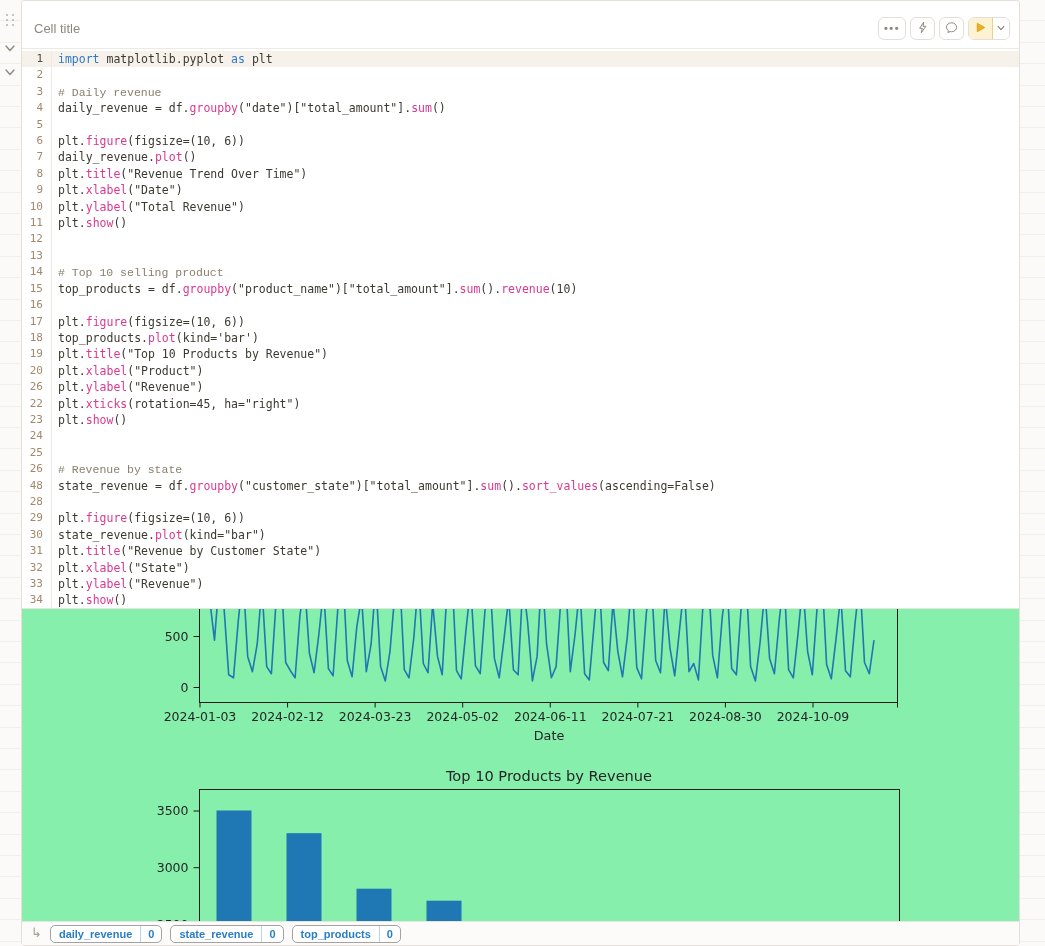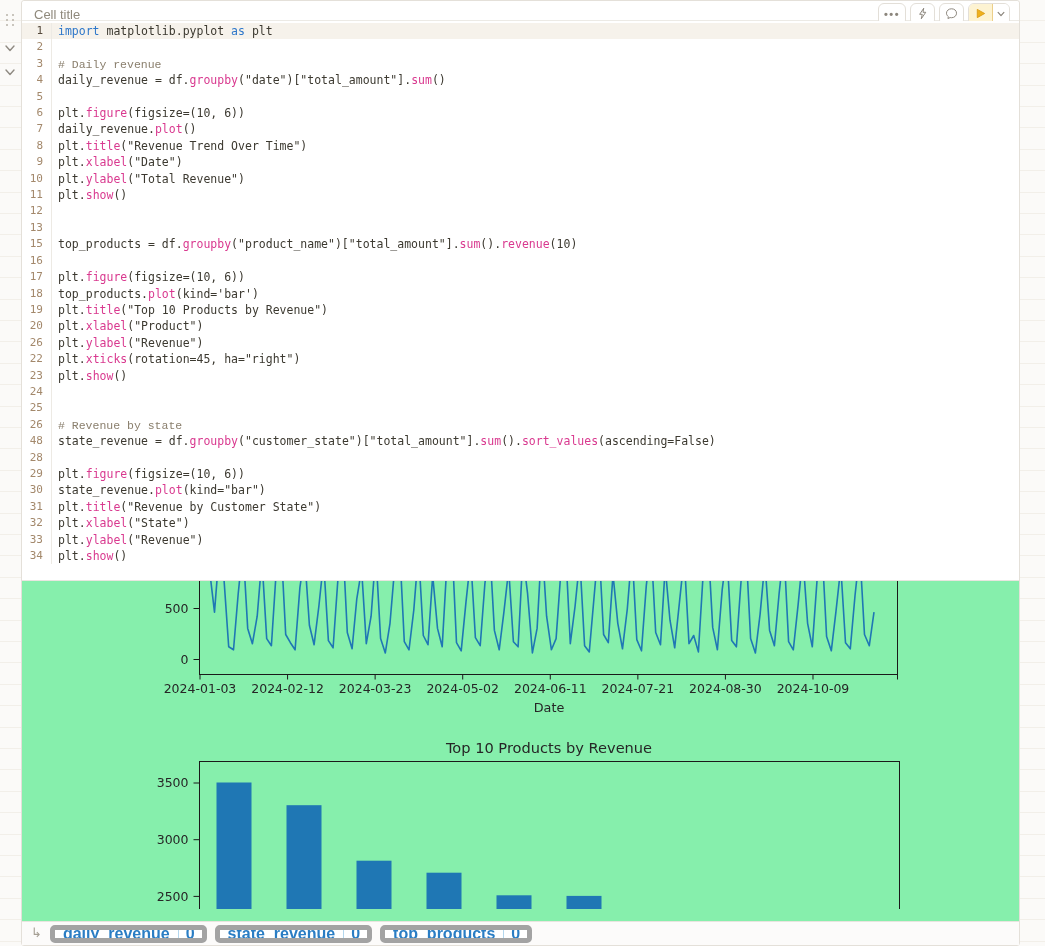--- a/index.html
+++ b/index.html
@@ -23,21 +23,21 @@
   .fold svg { display:block; }
   .fold-1 { top:41px; } .fold-2 { top:65px; }
 
   
   .cell {
     position:absolute; left:21px; top:0; width:999px; height:946px;
     background:#fff; border:1px solid #e4e0d9; border-radius:3px;
     display:flex; flex-direction:column;
   }
   .cell-header {
-    height:20px; flex:none; display:flex; align-items:center;
+    height:48px; flex:none; display:flex; align-items:center;
     padding:8px 9px 0 12px; border-bottom:1px solid #eceae5; background:#fff;
     border-radius:3px 3px 0 0;
   }
   .cell-title { flex:1; font-size:13px; color:#8f897c; cursor:text; }
   .toolbar { display:flex; align-items:center; gap:4px; }
   .tbtn {
     height:23px; min-width:25px; padding:0 5px; background:#fff;
     border:1px solid #e3dfd8; border-radius:6px;
     display:inline-flex; align-items:center; justify-content:center;
     color:#8b857b; cursor:pointer;
@@ -79,22 +79,22 @@
   
   .vars-bar {
     position:absolute; left:0; right:0; bottom:0; height:24px;
     background:#fcfbfa; border-top:1px solid #e8e5df;
     display:flex; align-items:center; padding-left:9px; gap:8px; z-index:5;
   }
   .return-icon { color:#a59f94; font-size:13px; line-height:1; transform:translateY(-1px); }
   .chips { display:flex; gap:8px; }
   .chip {
     display:inline-flex; align-items:stretch; height:18px; background:#fff;
-    border:5px solid #a3a3a3; border-radius:5px; color:#2a7dc4;
-    font-size:16px; font-weight:600; cursor:pointer; overflow:hidden;
+    border:1px solid #a3a3a3; border-radius:5px; color:#2a7dc4;
+    font-size:11px; font-weight:600; cursor:pointer; overflow:hidden;
   }
   .chip .cname { padding:0 8px; display:flex; align-items:center; }
   .chip .ccount { padding:0 7px; display:flex; align-items:center; border-left:1px solid #b3d7ee; }
 </style>
 </head>
 <body>
 
 <div class="page">
 
   <div class="margin-rail">
@@ -204,20 +204,24 @@
           <div class="ln">11</div>
           <div class="code"><span class="tk-pl">plt.</span><span class="tk-fn">show</span><span class="tk-pl">()</span></div>
         </div>
         <div class="row">
           <div class="ln">12</div>
           <div class="code"></div>
         </div>
         <div class="row">
           <div class="ln">13</div>
           <div class="code"></div>
+        </div>
+        <div class="row">
+          <div class="ln">14</div>
+          <div class="code"><span class="tk-cm"># Top 10 selling product</span></div>
         </div>
         <div class="row">
           <div class="ln">15</div>
           <div class="code"><span class="tk-pl">top_products = df.</span><span class="tk-fn">groupby</span><span class="tk-pl">("product_name")["total_amount"].</span><span class="tk-fn">sum</span><span class="tk-pl">().</span><span class="tk-fn">revenue</span><span class="tk-pl">(10)</span></div>
         </div>
         <div class="row">
           <div class="ln">16</div>
           <div class="code"></div>
         </div>
         <div class="row">

